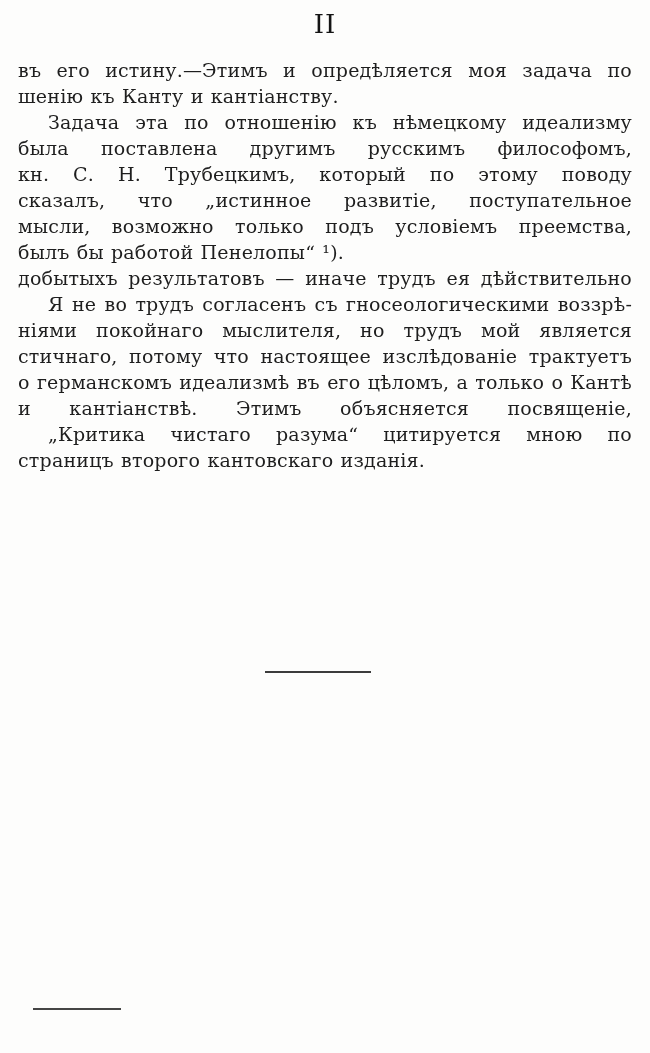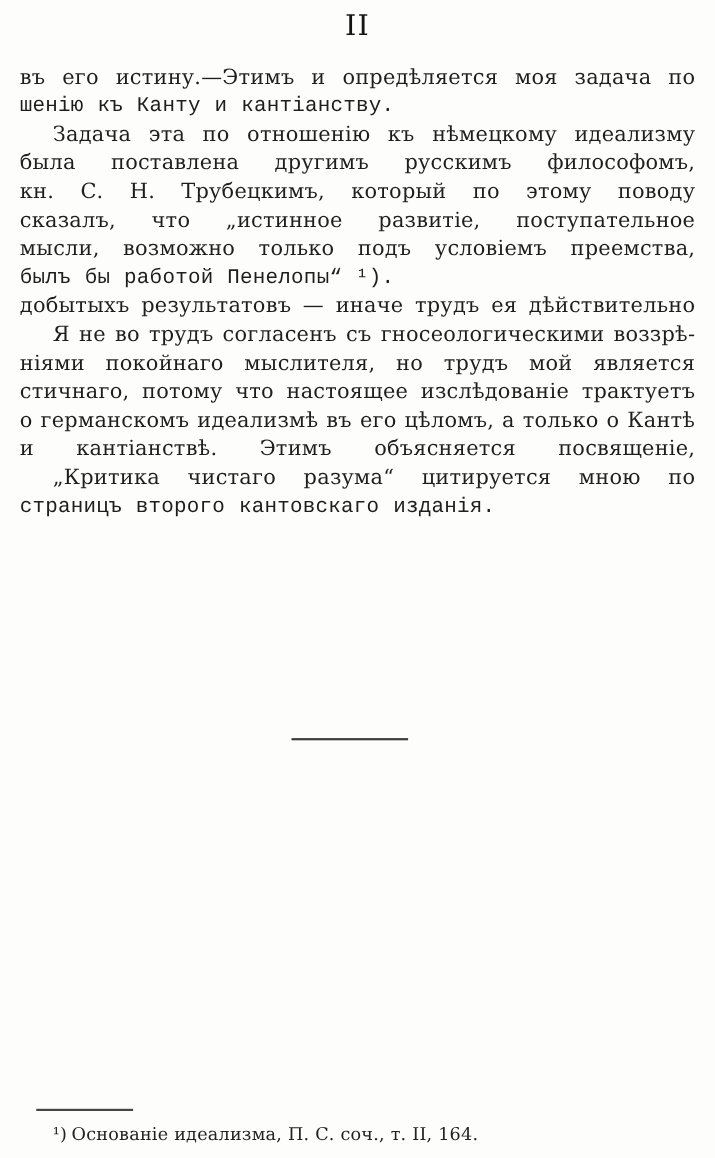--- a/index.html
+++ b/index.html
@@ -45,21 +45,20 @@
   }
   .line {
     text-align: justify;
     text-align-last: justify;
     white-space: normal;
     height: 26px;
     overflow: hidden;
   }
   .line.last {
     text-align-last: left;
-    font-family: Liberation Mono, monospace;
   }
   .line.indent {
     padding-left: 30px;
   }
   .mid-divider {
     position: absolute;
     top: 671px;
     left: 265px;
     width: 106px;
     height: 2px;
@@ -124,17 +123,14 @@
       <span class="line indent" style="display:block">„Критика чистаго разума“ цитируется мною по нумераціи</span>
       <span class="line last" style="display:block">страницъ второго кантовскаго изданія.</span>
     </p>
 
   </div>
 
   <div class="mid-divider"></div>
 
   <div class="footnote-rule"></div>
 
-  <div class="footnote">
-    <span class="marker">¹)</span><span>Основаніе идеализма, П. С. соч., т. II, 164.</span>
-  </div>
 
 </div>
 
 </body></html>

